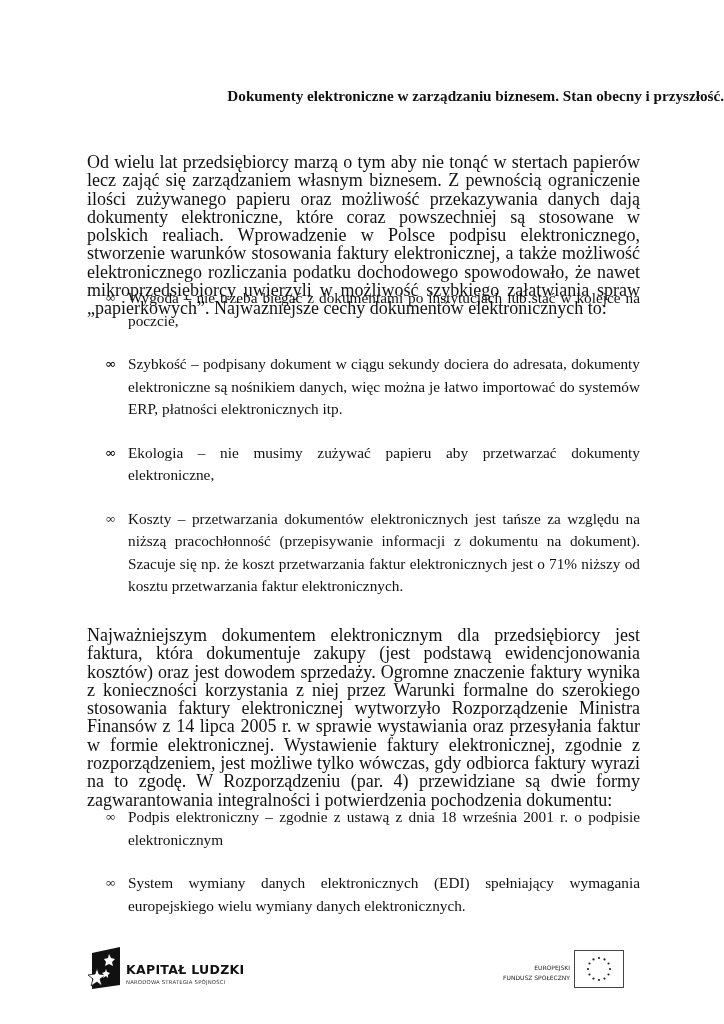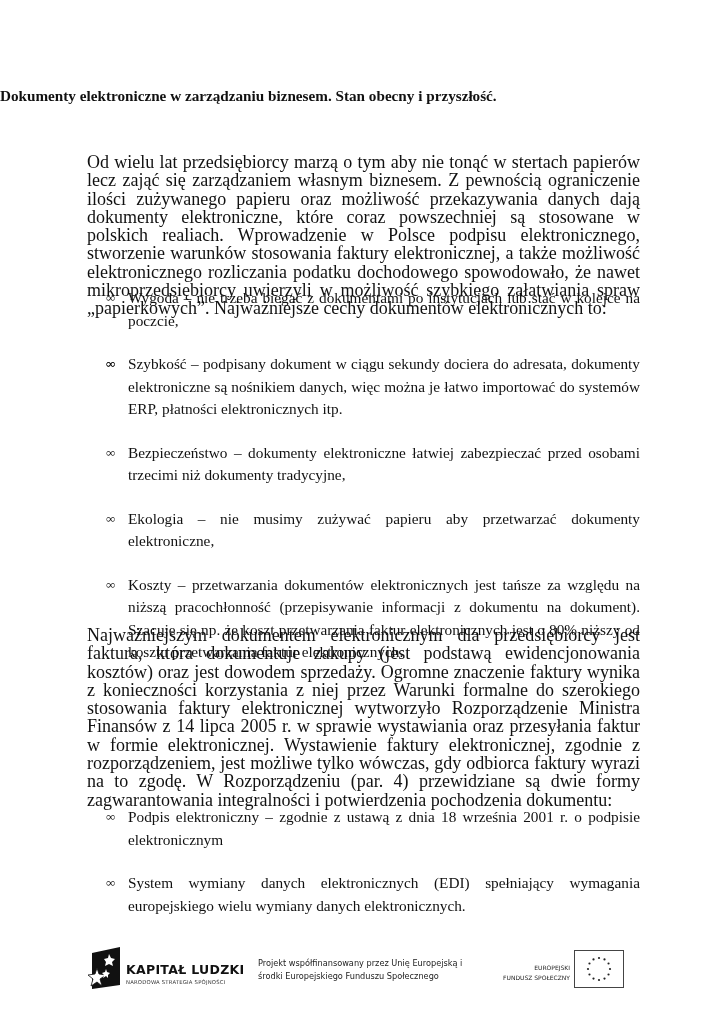--- a/index.html
+++ b/index.html
@@ -1,17 +1,17 @@
 <!DOCTYPE html>
 <html><head>
 <meta charset="utf-8">
 <style>
   html, body { margin:0; padding:0; background:#ffffff; }
   body { width:724px; height:1024px; position:relative; overflow:hidden; font-family:"Liberation Serif", "DejaVu Serif", serif; color:#111; }
-  .title { position:absolute; left:0; width:724px; top:87px; text-align:left; font-weight:bold; font-size:15.2px; }
+  .title { position:absolute; left:0; width:724px; top:87px; text-align:right; font-weight:bold; font-size:15.2px; }
   .para { position:absolute; left:87px; width:553px; font-size:18px; line-height:18.3px; text-align:justify; }
   .para.p1 { top:153px; }
   .para.p2 { top:626px; }
   .list { position:absolute; left:87px; width:553px; margin:0; padding:0; list-style:none; font-size:15.3px; line-height:22.5px; }
   .list.l1 { top:287px; }
   .list.l2 { top:806px; }
   .list li { position:relative; padding-left:41px; margin:0; text-align:justify; }
   .list.l1 li { margin-bottom:21px; }
   .list.l2 li { margin-bottom:21px; }
   .bullet { position:absolute; left:19px; top:0; font-size:13px; }
@@ -29,23 +29,23 @@
 
 <div>
   <div class="title">Dokumenty elektroniczne w zarządzaniu biznesem. Stan obecny i przyszłość.</div>
 
   <div class="para p1">Od wielu lat przedsiębiorcy marzą o tym aby nie tonąć w stertach papierów lecz zająć się zarządzaniem własnym biznesem. Z pewnością ograniczenie ilości zużywanego papieru oraz możliwość przekazywania danych dają dokumenty elektroniczne, które coraz powszechniej są stosowane w polskich realiach. Wprowadzenie w Polsce podpisu elektronicznego, stworzenie warunków stosowania faktury elektronicznej, a także możliwość elektronicznego rozliczania podatku dochodowego spowodowało, że nawet mikroprzedsiębiorcy uwierzyli w możliwość szybkiego załatwiania spraw „papierkowych”. Najważniejsze cechy dokumentów elektronicznych to:</div>
 
   <ul class="list l1">
     <li><span class="bullet">∞</span><span>Wygoda – nie trzeba biegać z dokumentami po instytucjach lub stać w kolejce na poczcie,</span></li>
     <li><span class="bullet">∞</span></li>
     <li><span class="bullet">∞</span><span>Szybkość – podpisany dokument w ciągu sekundy dociera do adresata, dokumenty elektroniczne są nośnikiem danych, więc można je łatwo importować do systemów ERP, płatności elektronicznych itp.</span></li>
-    <li><span class="bullet">∞</span><span>Bezpieczeństwo – dokumenty elektroniczne łatwiej zabezpieczać przed osobami trzecimi niż dokumenty tradycyjne,</span></li>
+    <li><span class="bullet">∞</span></li>
     <li><span class="bullet">∞</span><span>Ekologia – nie musimy zużywać papieru aby przetwarzać dokumenty elektroniczne,</span></li>
-    <li><span class="bullet">∞</span><span>Koszty – przetwarzania dokumentów elektronicznych jest tańsze za względu na niższą pracochłonność (przepisywanie informacji z dokumentu na dokument). Szacuje się np. że koszt przetwarzania faktur elektronicznych jest o 80% niższy od kosztu przetwarzania faktur elektronicznych.</span></li>
+    <li><span class="bullet">∞</span><span>Koszty – przetwarzania dokumentów elektronicznych jest tańsze za względu na niższą pracochłonność (przepisywanie informacji z dokumentu na dokument). Szacuje się np. że koszt przetwarzania faktur elektronicznych jest o 71% niższy od kosztu przetwarzania faktur elektronicznych.</span></li>
   </ul>
 
   <div class="para p2">Najważniejszym dokumentem elektronicznym dla przedsiębiorcy jest faktura, która dokumentuje zakupy (jest podstawą ewidencjonowania kosztów) oraz jest dowodem sprzedaży.  Ogromne znaczenie faktury wynika z konieczności korzystania z niej przez Warunki formalne do szerokiego stosowania faktury elektronicznej wytworzyło Rozporządzenie Ministra Finansów z 14 lipca 2005 r. w sprawie wystawiania oraz przesyłania faktur w formie elektronicznej. Wystawienie faktury elektronicznej, zgodnie z rozporządzeniem, jest możliwe tylko wówczas, gdy odbiorca faktury wyrazi na to zgodę. W Rozporządzeniu (par. 4) przewidziane są dwie formy zagwarantowania integralności i potwierdzenia pochodzenia dokumentu:</div>
 
   <ul class="list l2">
     <li><span class="bullet">∞</span><span>Podpis elektroniczny – zgodnie z ustawą z dnia 18 września 2001 r. o podpisie elektronicznym</span></li>
     <li><span class="bullet">∞</span><span>System wymiany danych elektronicznych (EDI) spełniający wymagania europejskiego wielu wymiany danych elektronicznych.</span></li>
   </ul>
 
   <div class="footer">
@@ -53,24 +53,20 @@
       <svg width="36" height="46" viewBox="0 0 36 46">
         <polygon points="6,8 34,2 34,40 6,44" fill="#111"></polygon>
         <polygon points="2,30 9,29 11,23 13,29 20,30 14,34 16,41 11,37 5,41 7,34" fill="#fff" stroke="#111" stroke-width="0.8"></polygon>
         <polygon points="18,14 22,13 23,9 25,13 29,14 26,17 27,21 23,19 19,21 20,17" fill="#fff"></polygon>
         <polygon points="16,28 19,27 20,24 21,27 24,28 22,30 22,33 20,31 17,33 18,30" fill="#fff"></polygon>
       </svg>
     </div>
     <div class="kl-title">KAPITAŁ LUDZKI</div>
     <div class="kl-sub">NARODOWA STRATEGIA SPÓJNOŚCI</div>
 
-    <div class="proj">
-      <div>Projekt współfinansowany przez Unię Europejską i</div>
-      <div>środki Europejskiego Funduszu Społecznego</div>
-    </div>
 
     <div class="efs">
       <div>EUROPEJSKI</div>
       <div>FUNDUSZ SPOŁECZNY</div>
     </div>
     <div class="flag">
       <svg width="48" height="36" viewBox="0 0 48 36" id="eu-stars">
           <circle cx="24" cy="7" r="1.1" fill="#222"></circle>
           <circle cx="29.5" cy="8.473720558371173" r="1.1" fill="#222"></circle>
           <circle cx="33.52627944162882" cy="12.5" r="1.1" fill="#222"></circle>

